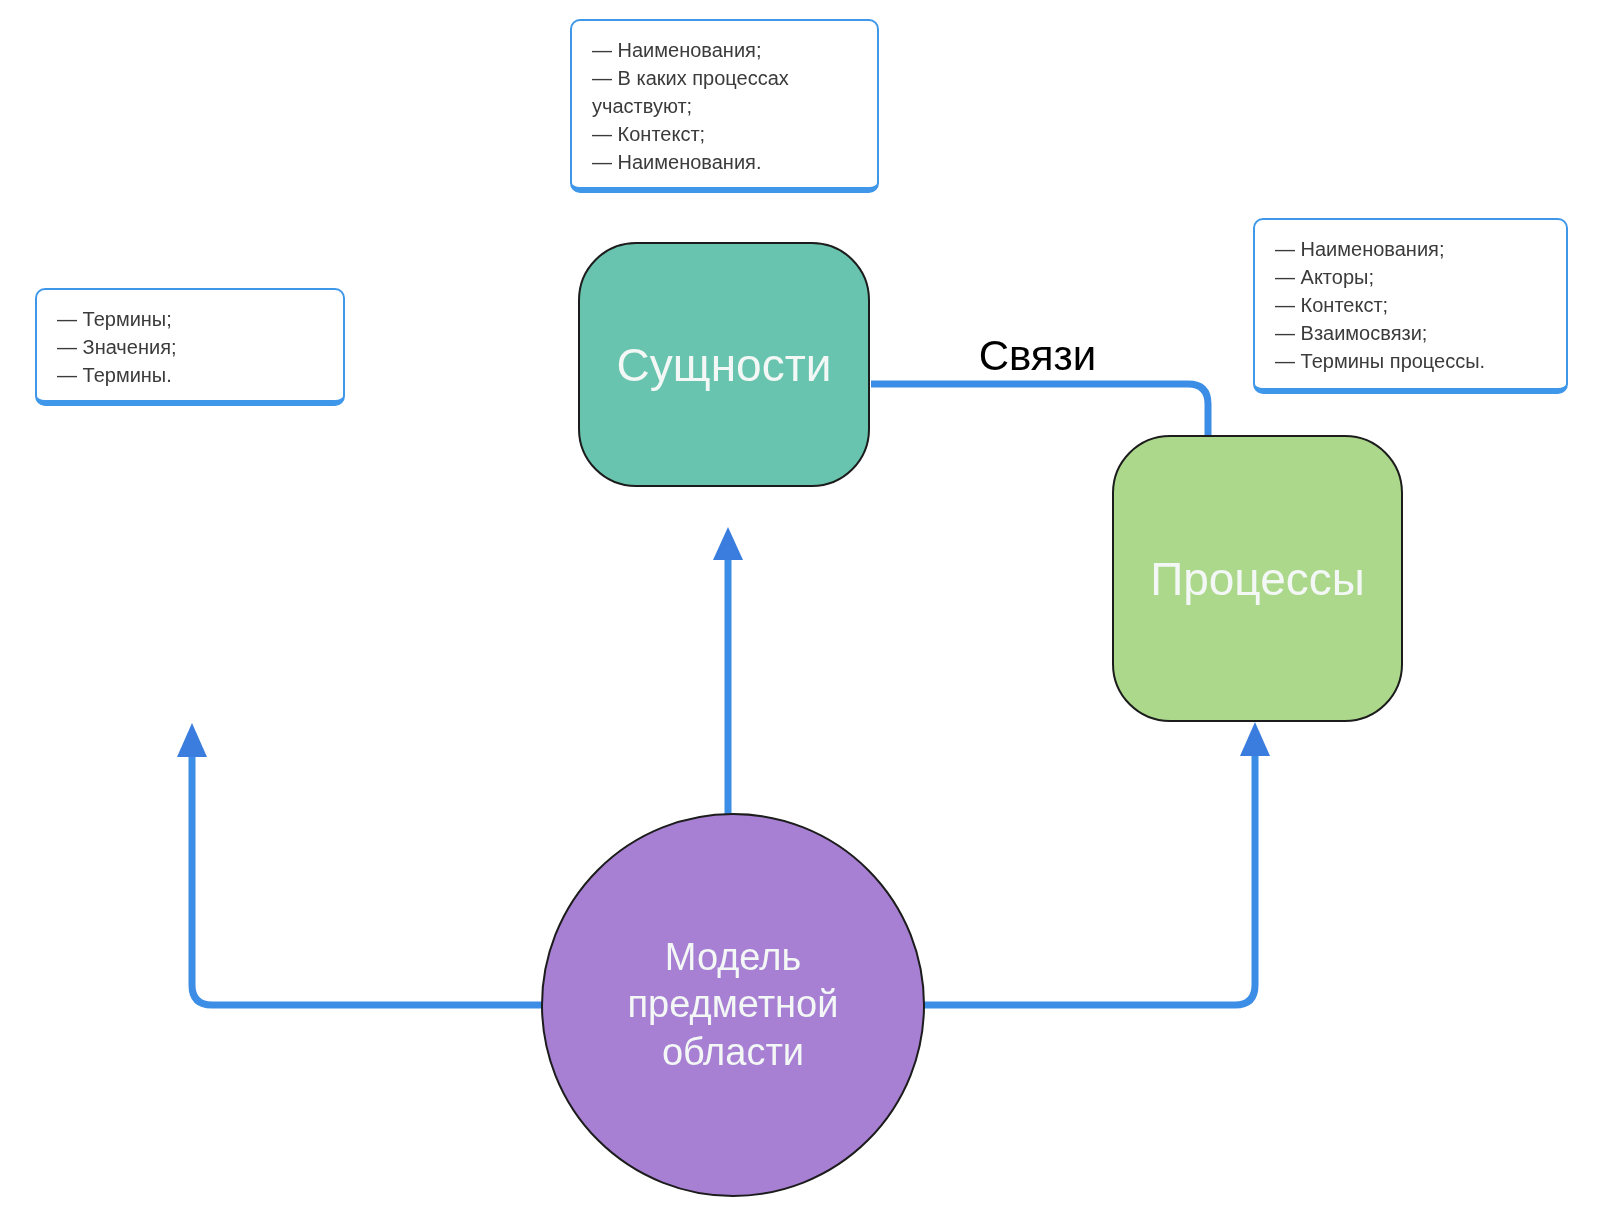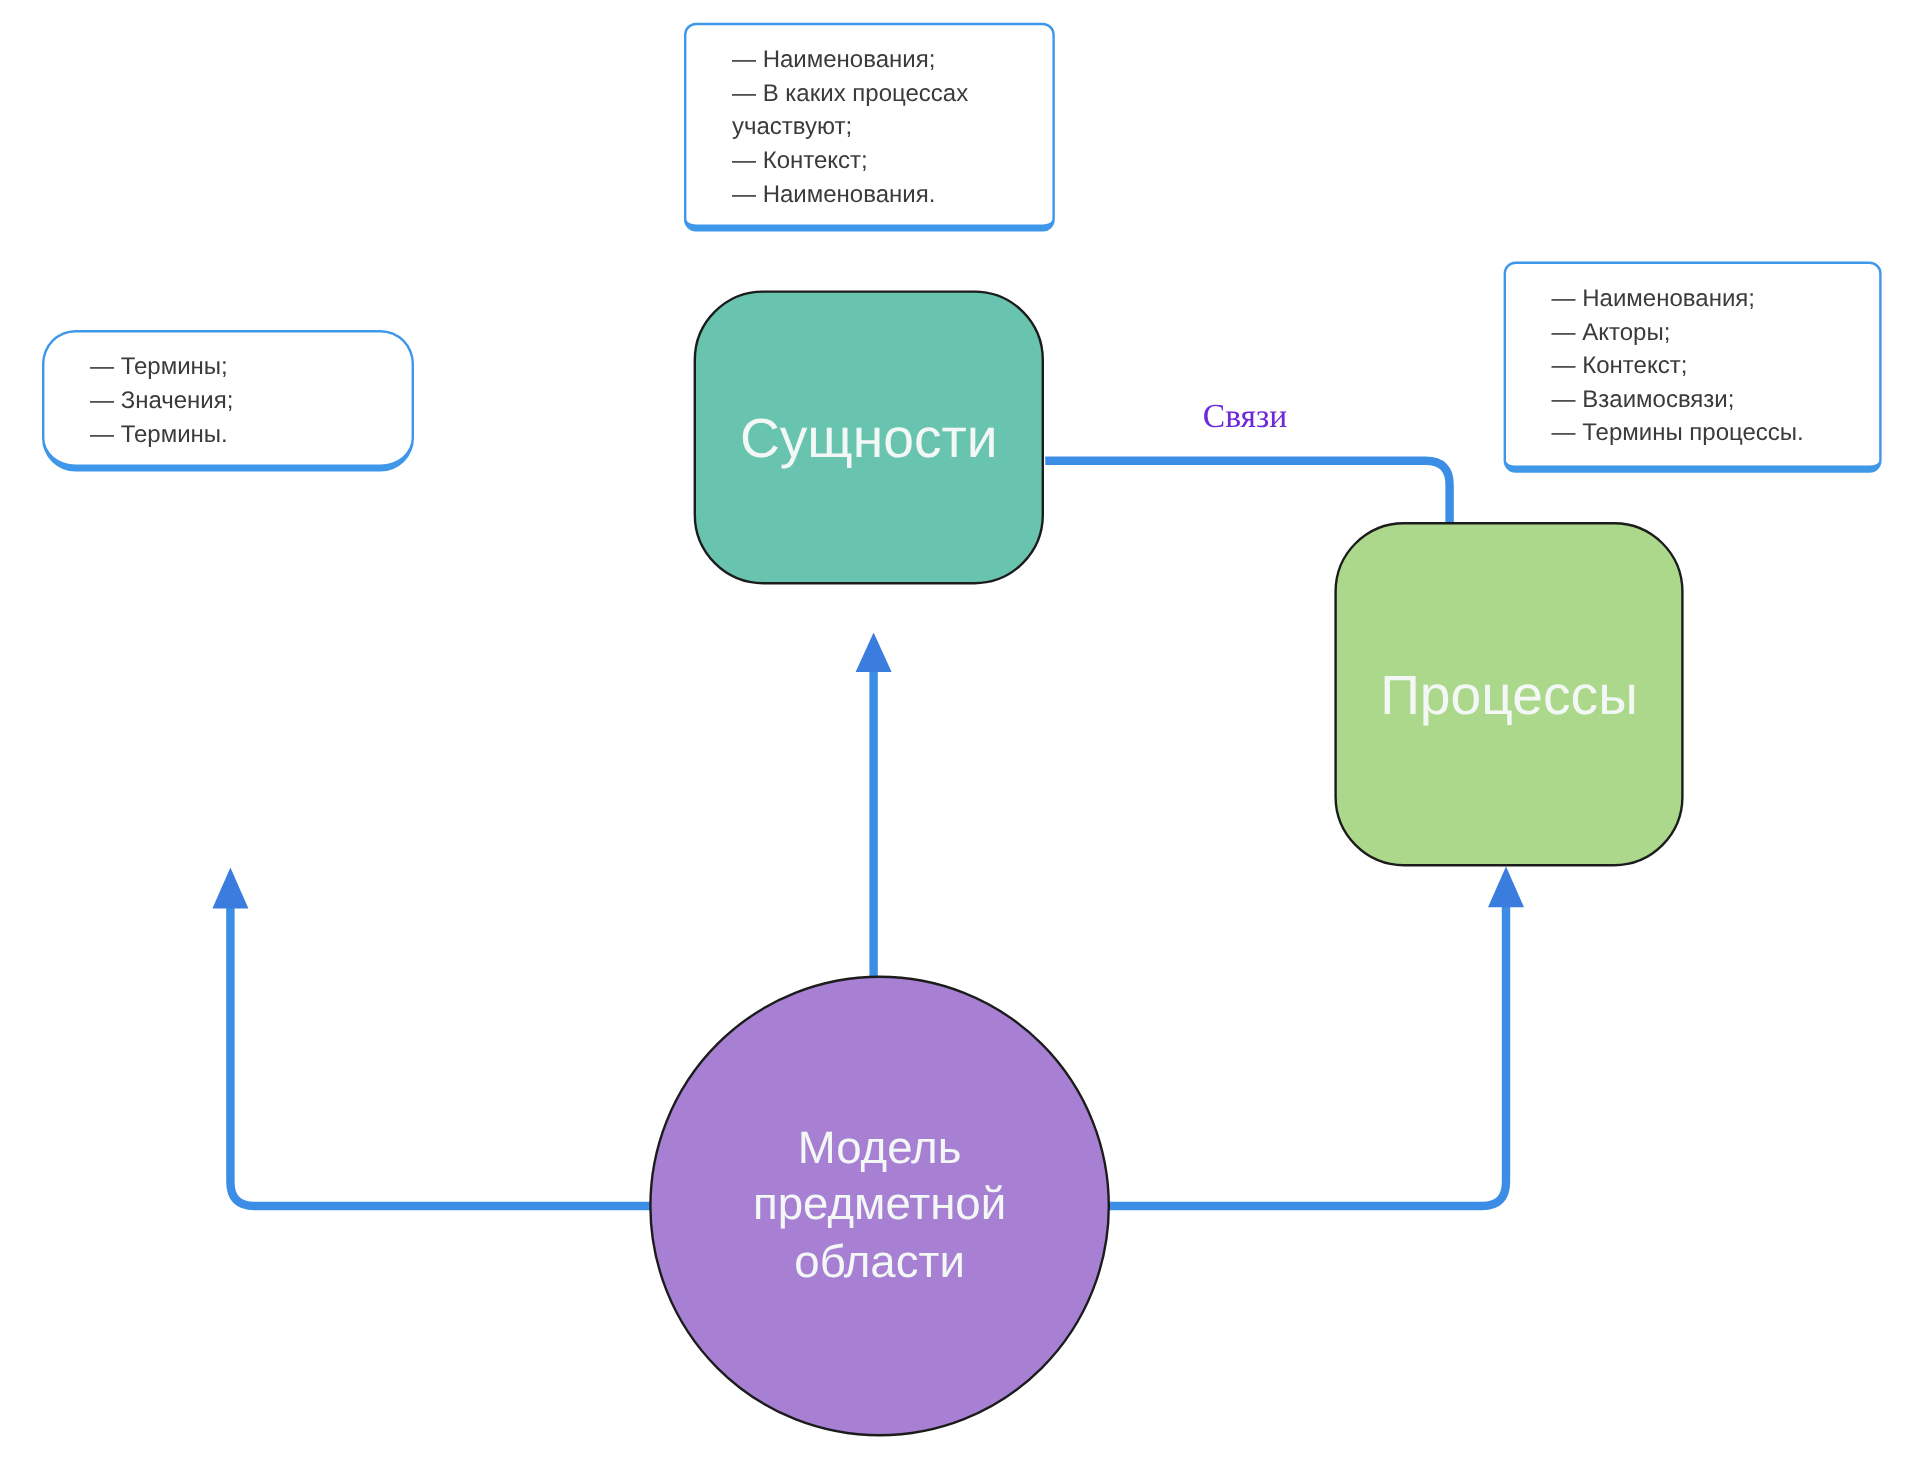--- a/index.html
+++ b/index.html
@@ -30,34 +30,34 @@
   #node-processes{left:1112px;top:435px;width:291px;height:287px;}
   #node-center{left:541px;top:813px;width:384px;height:384px;}
   
   .note{
     position:absolute;
     box-sizing:border-box;
     background:#ffffff;
     border-style:solid;
     border-width:2px 2px 6px 2px;
     border-radius:10px;
-    padding:15px 20px 10px 38px;
+    padding:15px 20px 10px 20px;
     font-size:20px;
     line-height:28px;
     color:#3b3b3b;
   }
   .note-line{white-space:normal;}
   #note-entities{left:570px;top:19px;width:309px;height:174px;}
-  #note-dictionary{left:35px;top:275px;width:310px;height:118px;border-radius:28px;}
+  #note-dictionary{left:35px;top:288px;width:310px;height:118px;}
   #note-processes{left:1253px;top:218px;width:315px;height:176px;}
   
   #edge-label{
     position:absolute;left:955px;top:332px;width:165px;
     text-align:center;
-    font-size:28px;color:#6d28d9;font-family:Liberation Serif, serif;
+    font-size:42px;color:#000000;
   }
 </style>
 </head>
 <body>
 
 <div id="canvas">
 
   <svg id="connectors" viewBox="0 0 1600 1228" xmlns="http://www.w3.org/2000/svg">
 
     <path class="edge" d="M 728 816 L 728 557" style="stroke: rgb(60, 141, 229);"></path>

